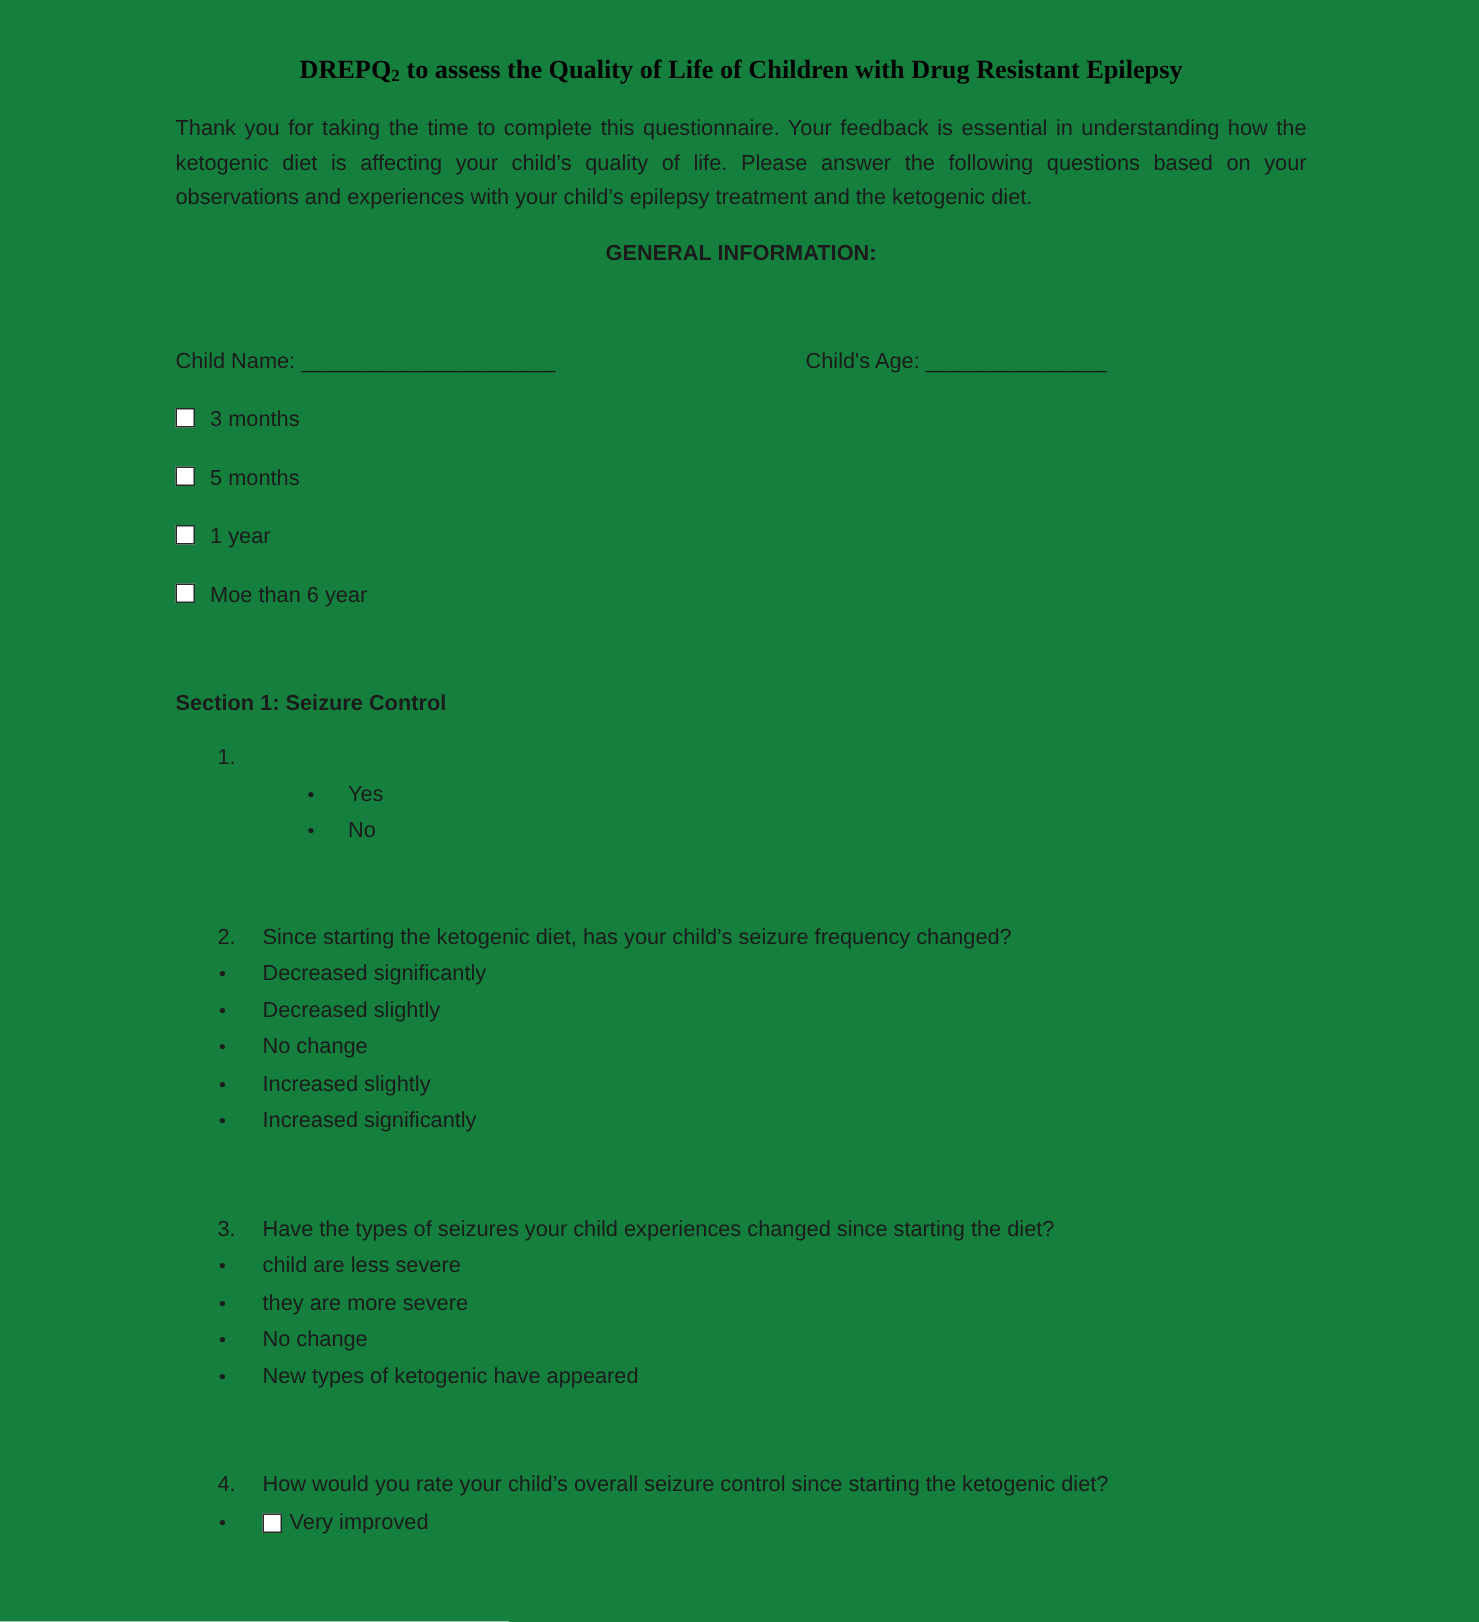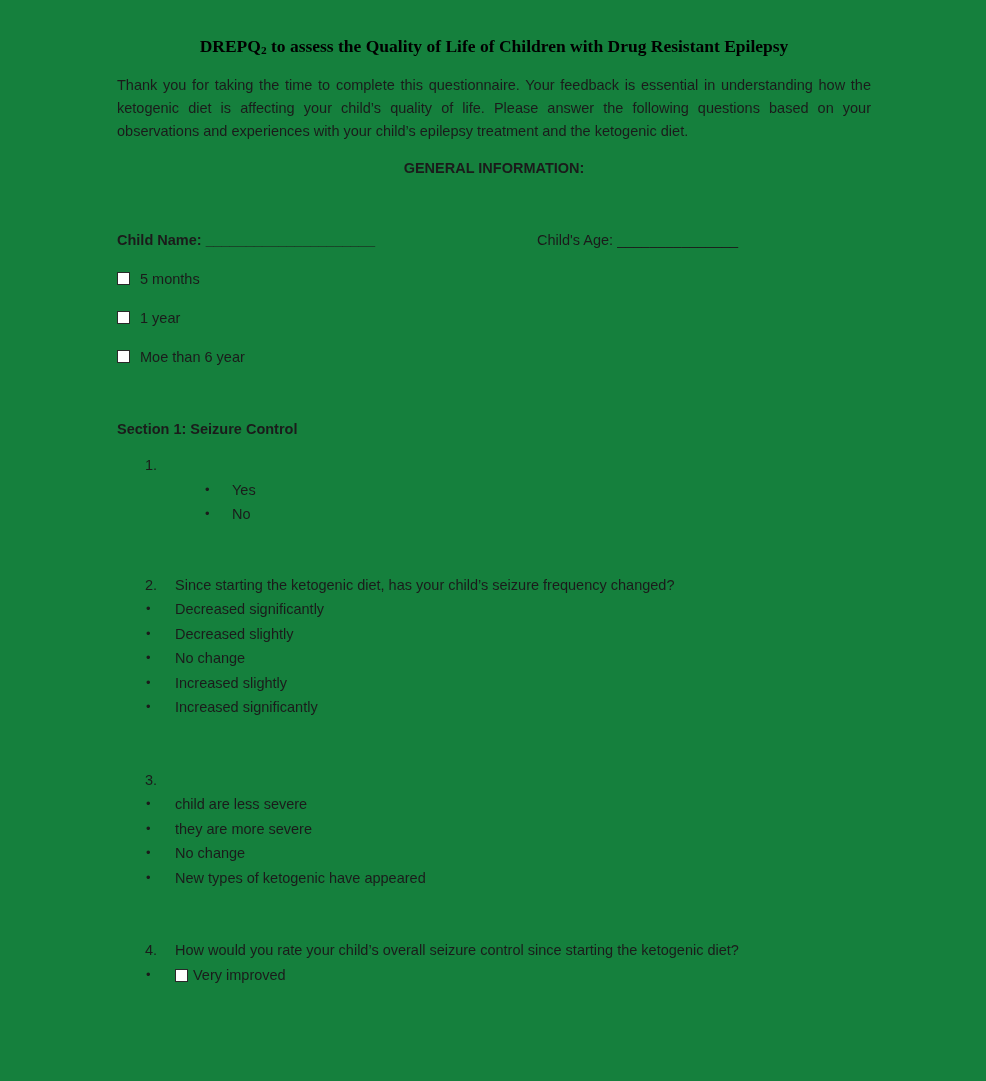--- a/index.html
+++ b/index.html
@@ -43,21 +43,21 @@
     font-size: 14.5px;
     font-weight: bold;
     text-align: center;
     line-height: 24px;
   }
   .name-row {
     margin-top: 48px;
     display: flex;
     line-height: 24px;
   }
-  .field-child-name { width: 420px; flex-shrink: 0; font-weight: bold; }
+  .field-child-name { width: 420px; flex-shrink: 0; }
   .blank { letter-spacing: 0; white-space: nowrap; }
   .howlong {
     margin: 11px 0 0 0;
     line-height: 24px;
   }
   .cb-row {
     margin-top: 15px;
     line-height: 24px;
   }
   .checkbox {
@@ -112,20 +112,24 @@
     </div>
     <div class="field-child-age">
       <span>Child's Age:</span>
       <span class="blank">_______________</span>
     </div>
   </div>
 
 
   <div class="cb-row">
     <span class="checkbox"></span>
+    <span>3 months</span>
+  </div>
+  <div class="cb-row">
+    <span class="checkbox"></span>
     <span>5 months</span>
   </div>
   <div class="cb-row">
     <span class="checkbox"></span>
     <span>1 year</span>
   </div>
   <div class="cb-row">
     <span class="checkbox"></span>
     <span>Moe than 6 year</span>
   </div>
@@ -169,20 +173,21 @@
     </div>
     <div class="opt">
       <span class="bullet">•</span>
       <span>Increased significantly</span>
     </div>
   </div>
 
   <div class="q">
     <div class="q-line">
       <span class="q-num">3.</span>
+      <span class="q-text">Have the types of seizures your child experiences changed since starting the diet?</span>
     </div>
     <div class="opt">
       <span class="bullet">•</span>
       <span>child are less severe</span>
     </div>
     <div class="opt">
       <span class="bullet">•</span>
       <span>they are more severe</span>
     </div>
     <div class="opt">

